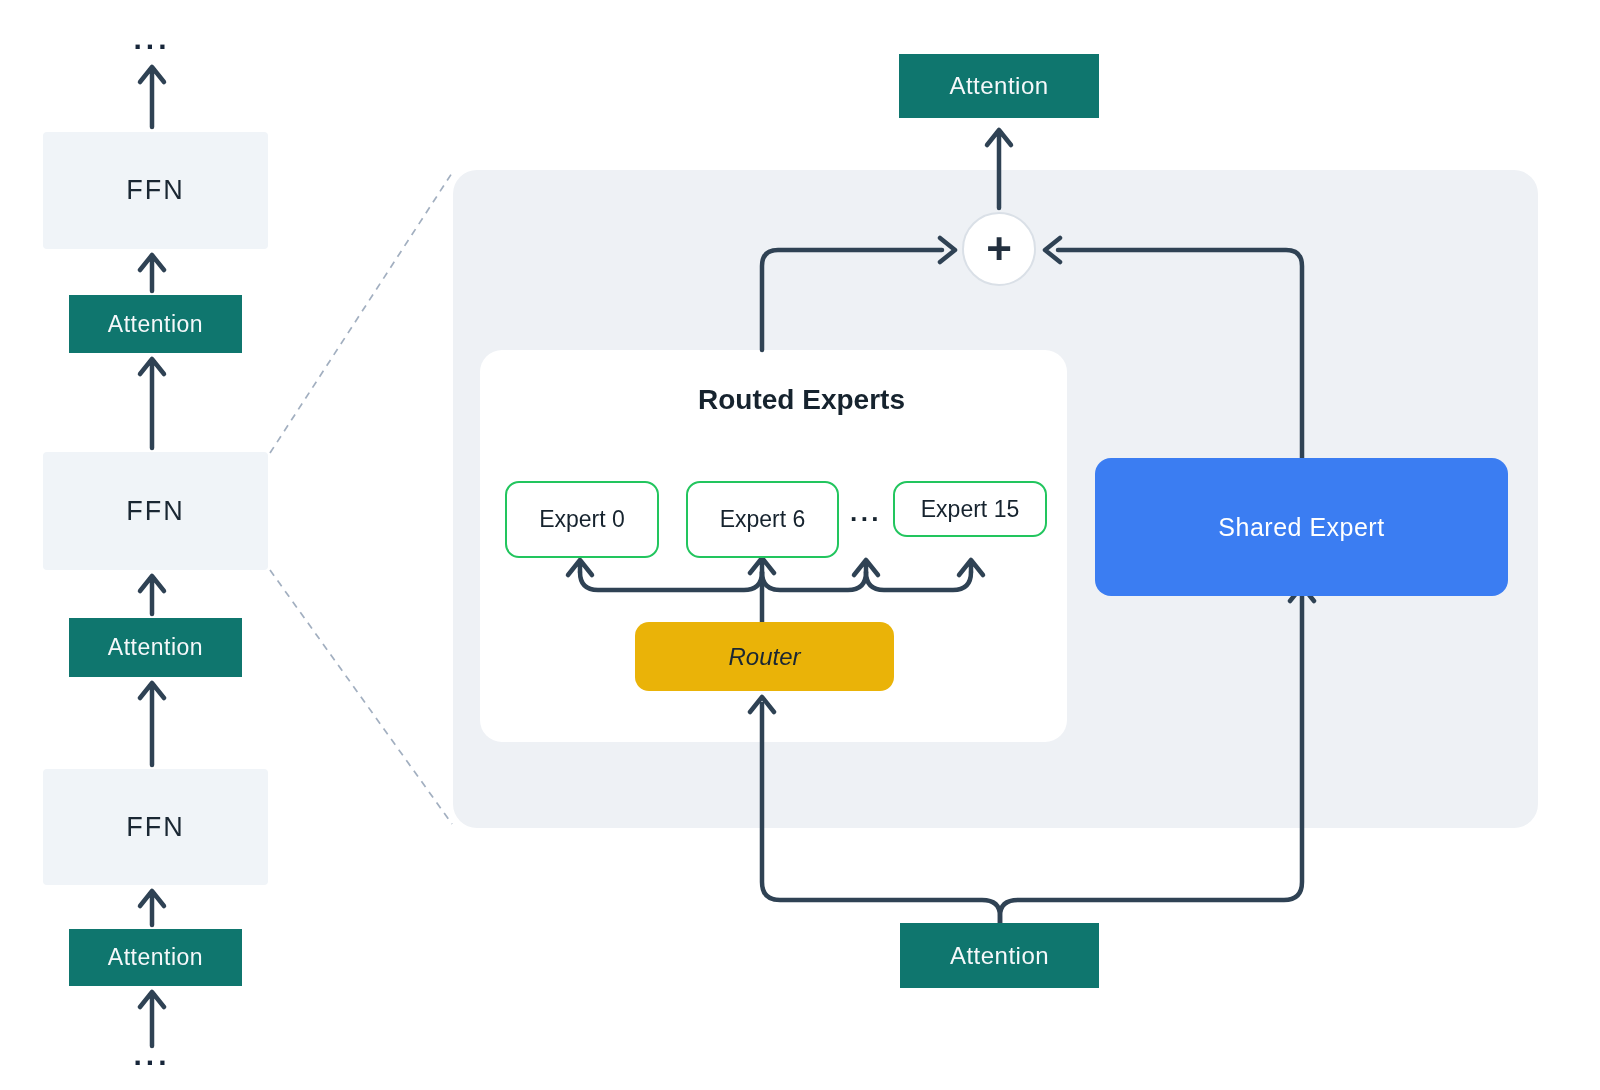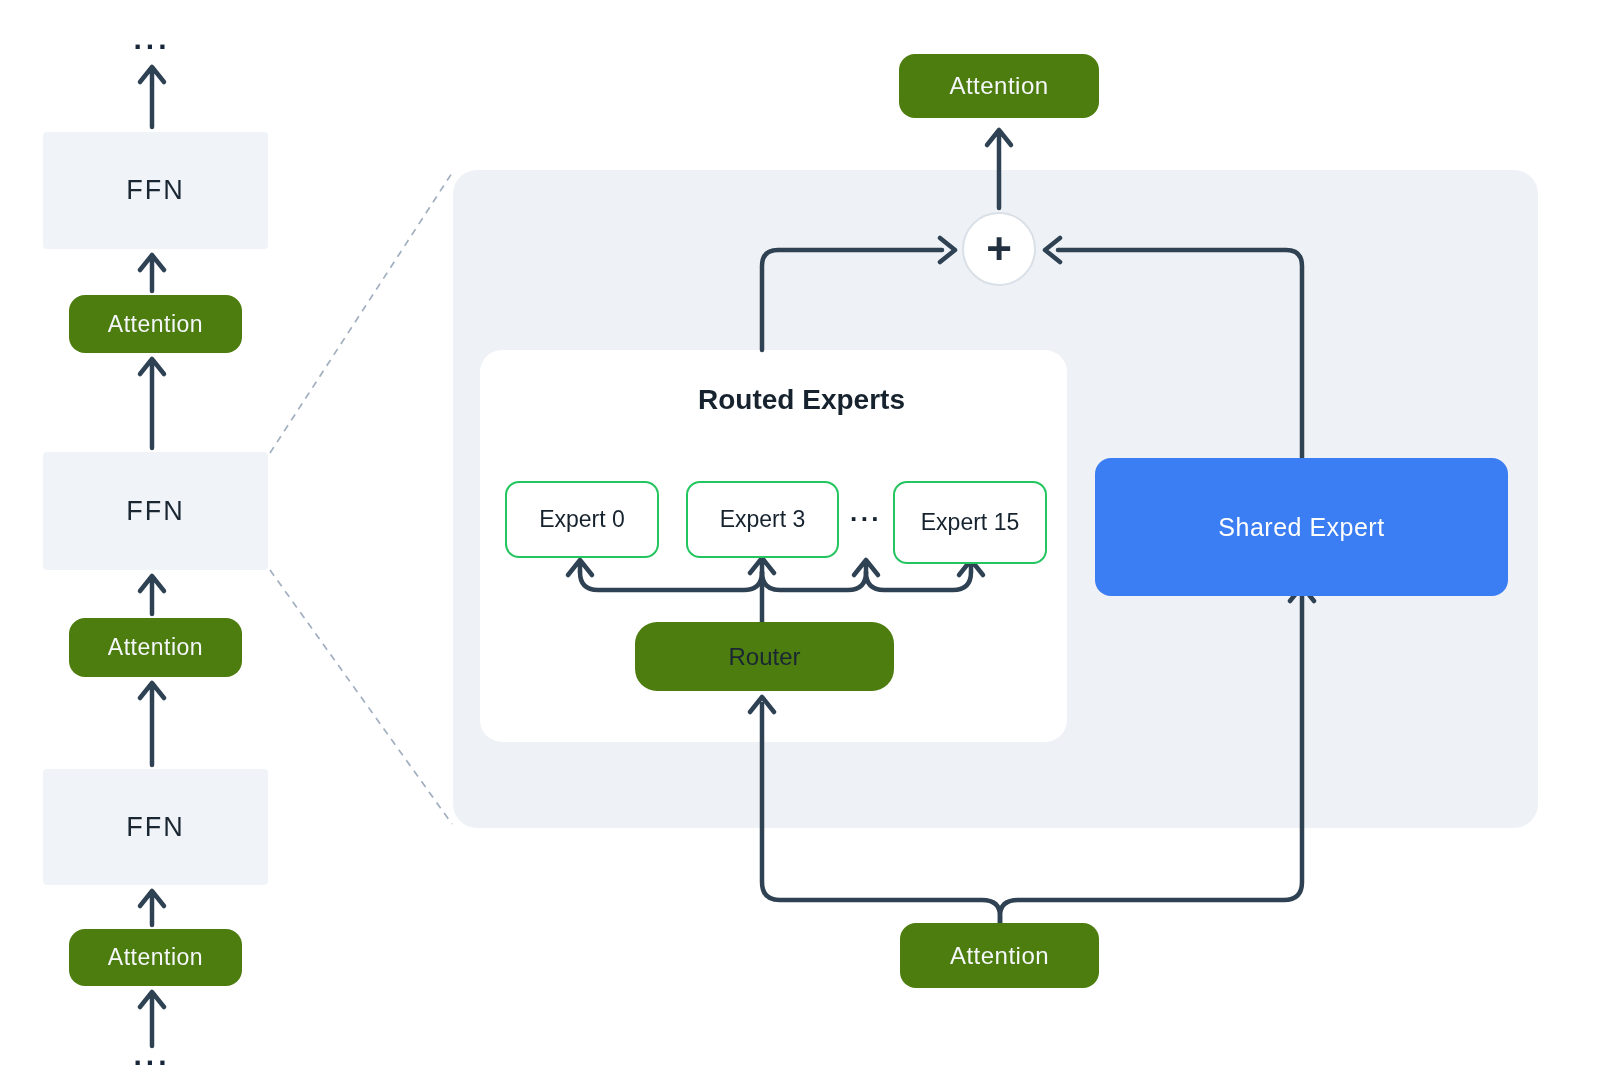--- a/index.html
+++ b/index.html
@@ -6,30 +6,30 @@
   #canvas{
     position:relative;width:1600px;height:1090px;background:#ffffff;overflow:hidden;
     font-family:"Liberation Sans", sans-serif;color:#16232e;
   }
   .abs{position:absolute;box-sizing:border-box;}
   .center{display:flex;align-items:center;justify-content:center;text-align:center;}
 
   
   .ellipsis{font-weight:800;font-size:30px;letter-spacing:4px;color:#17263a;}
   .ffn-box{background:#f0f4f8;border-radius:4px;font-size:27px;letter-spacing:2px;color:#1a2733;}
-  .att-box{background:#4d7c0f;border-radius:16px;color:#f5f8fa;font-size:23px;letter-spacing:.5px;}
+  .att-box{background:#0f766e;border-radius:0;color:#f5f8fa;font-size:23px;letter-spacing:.5px;}
 
   
   .panel{background:#eef1f5;border-radius:24px;}
   .panel-title{font-size:29px;font-weight:600;color:#16232e;letter-spacing:.3px;}
   .white-box{background:#ffffff;border-radius:22px;}
   .routed-title{font-size:28px;font-weight:600;color:#16232e;}
   .expert-box{background:#ffffff;border:2px solid #22c55e;border-radius:14px;font-size:23px;color:#16232e;}
   .mid-dots{font-size:26px;font-weight:700;color:#16232e;letter-spacing:2px;}
-  .router-box{background:#4d7c0f;border-radius:22px;font-size:24px;color:#1a2733;}
+  .router-box{background:#eab308;border-radius:14px;font-size:24px;color:#1a2733;font-style:italic;}
   .shared-box{background:#3b7df2;border-radius:16px;color:#ffffff;font-size:25px;letter-spacing:.5px;}
   .sum-circle{background:#ffffff;border:2px solid #dae0e7;border-radius:50%;
     font-size:44px;font-weight:600;color:#222f3e;line-height:1;}
   svg.wires{position:absolute;left:0;top:0;pointer-events:none;}
 </style>
 </head>
 <body>
 
 <div id="canvas">
 
@@ -95,25 +95,25 @@
   <div class="abs att-box center" style="left:899px;top:54px;width:200px;height:64px;font-size:24px;">Attention</div>
 
   <div class="abs sum-circle center" style="left:962px;top:212px;width:74px;height:74px;">
       <span>+</span>
     </div>
 
   <div class="abs routed-title center" style="left:508px;top:382px;width:587px;height:36px;">Routed Experts</div>
 
   <div class="abs expert-box center" style="left:505px;top:481px;width:154px;height:77px;">Expert 0</div>
 
-  <div class="abs expert-box center" style="left:686px;top:481px;width:153px;height:77px;">Expert 3</div>
+  <div class="abs expert-box center" style="left:686px;top:481px;width:153px;height:77px;">Expert 6</div>
 
   <div class="abs mid-dots center" style="left:846px;top:503px;width:40px;height:32px;">···</div>
 
-  <div class="abs expert-box center" style="left:893px;top:481px;width:154px;height:83px;">Expert 15</div>
+  <div class="abs expert-box center" style="left:893px;top:481px;width:154px;height:56px;">Expert 15</div>
 
   <div class="abs router-box center" style="left:635px;top:622px;width:259px;height:69px;">Router</div>
 
   <div class="abs shared-box center" style="left:1095px;top:458px;width:413px;height:138px;">Shared Expert</div>
 
   <div class="abs att-box center" style="left:900px;top:923px;width:199px;height:65px;font-size:24px;">Attention</div>
 
 </div>
 
 </body></html>

